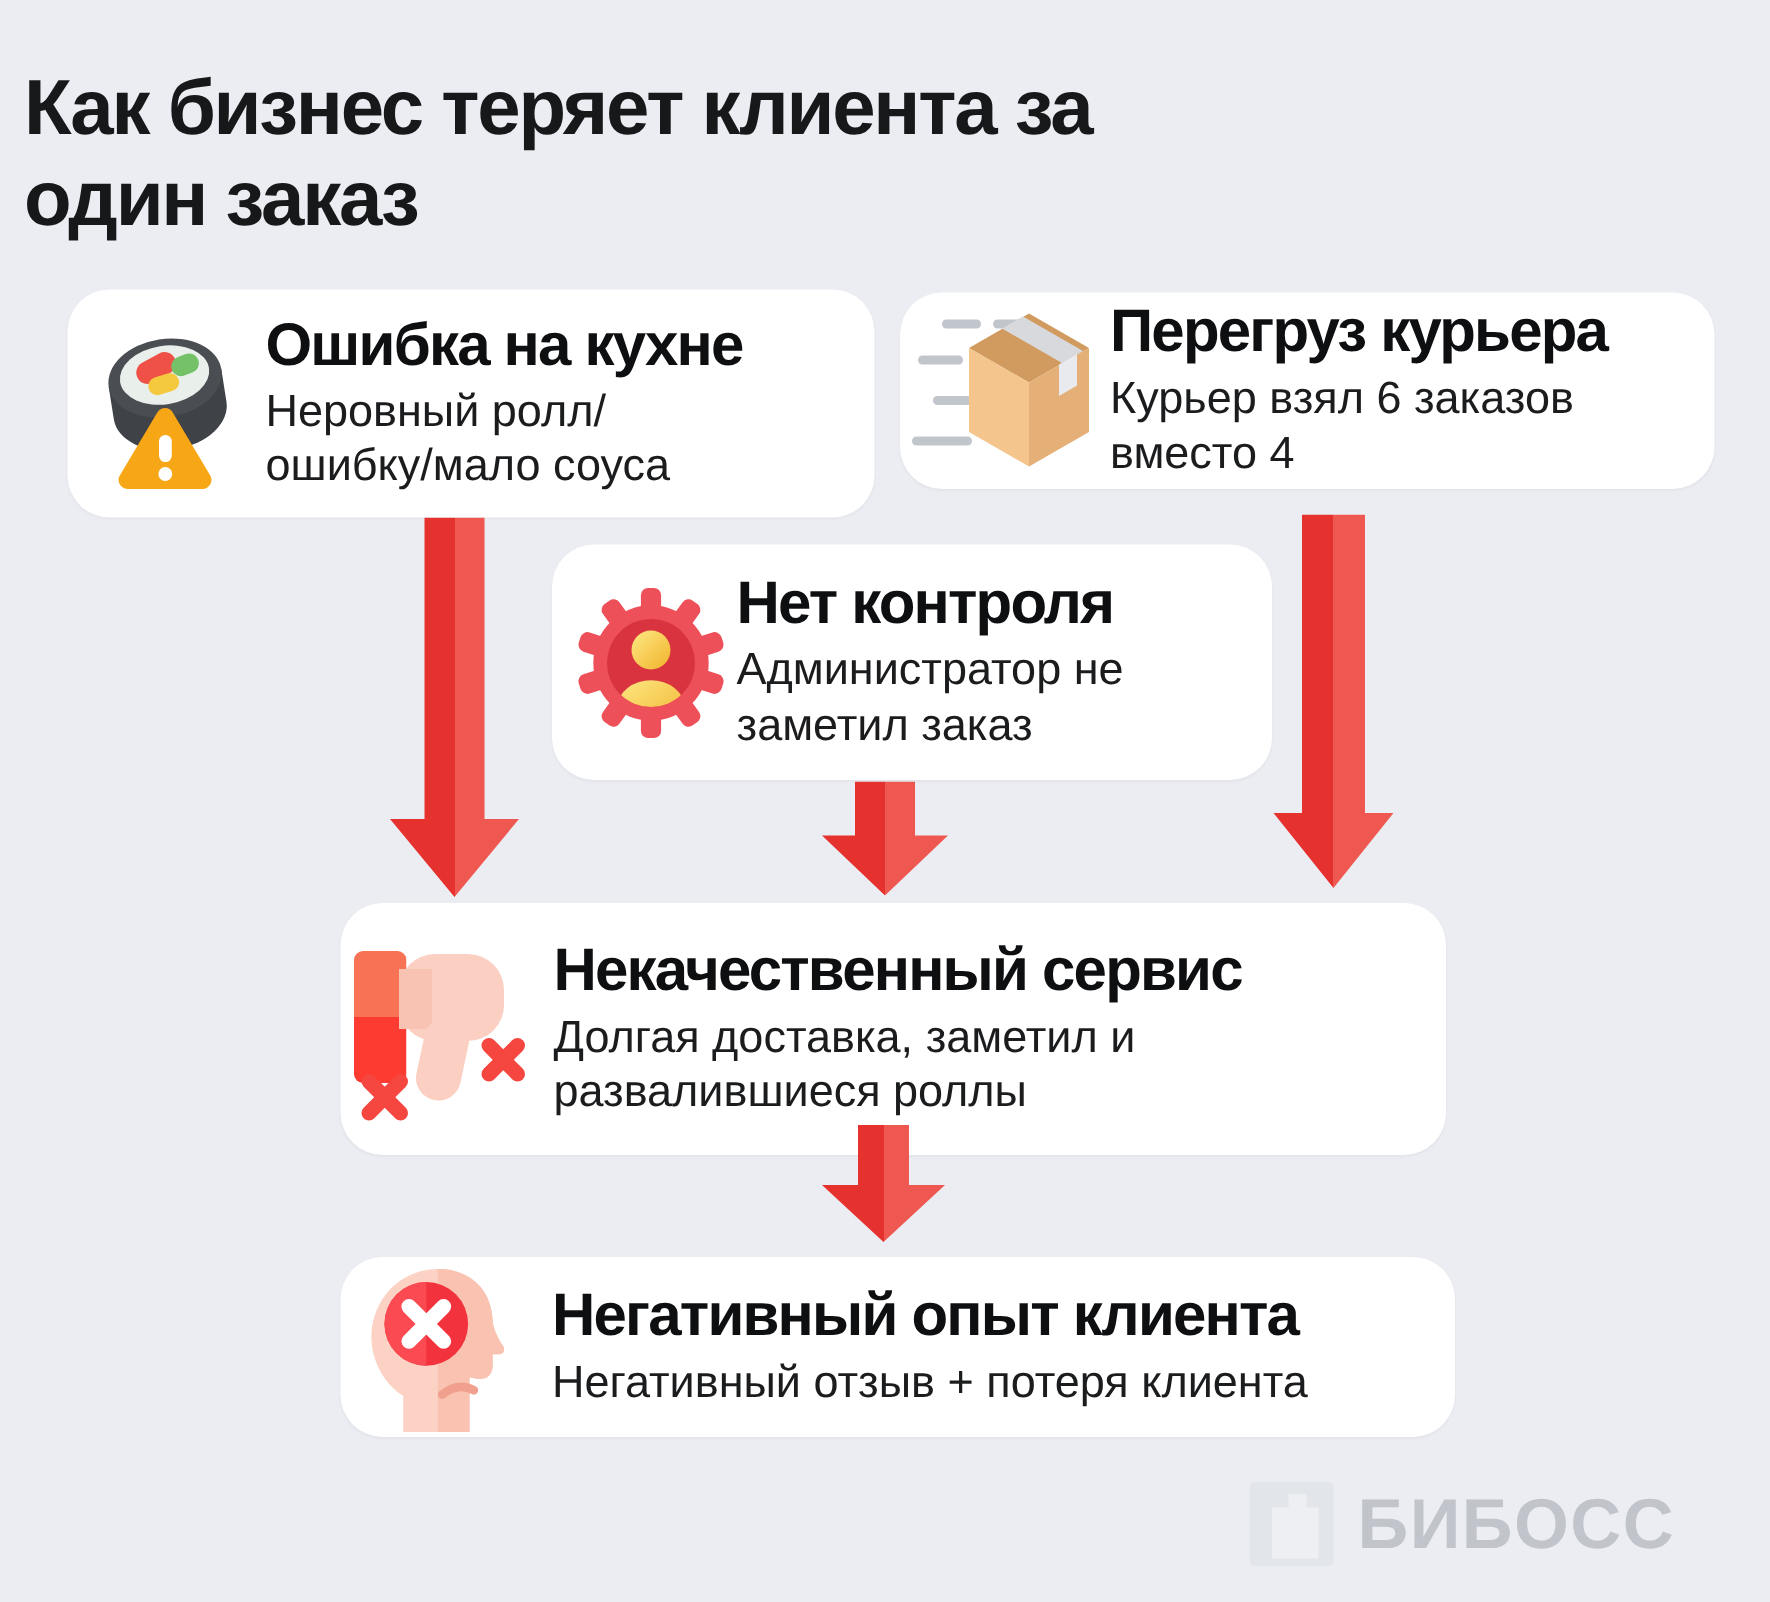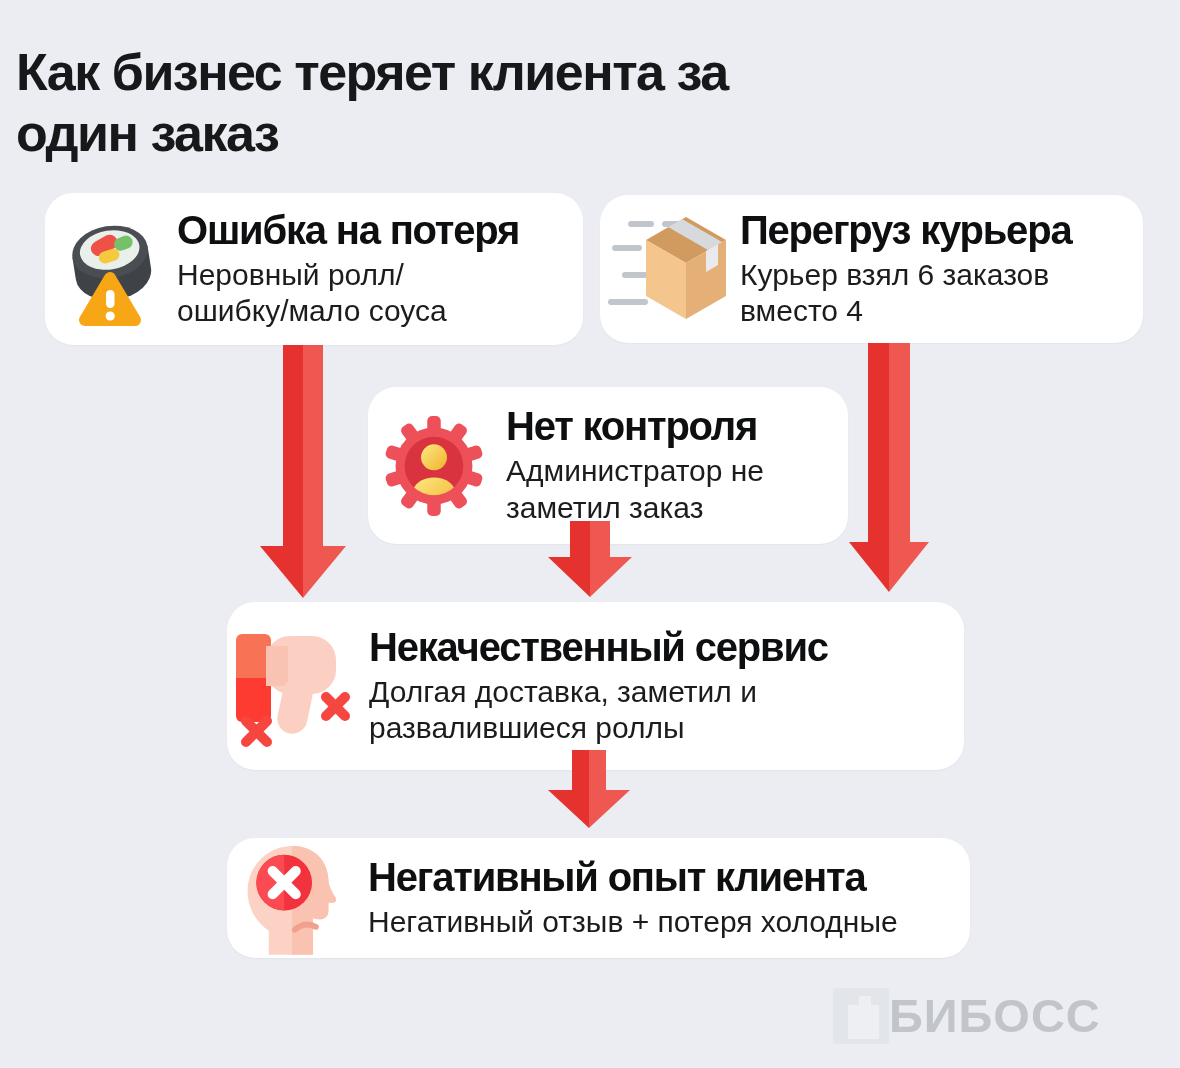--- a/index.html
+++ b/index.html
@@ -49,41 +49,41 @@
     font-weight:400;
     color:#1b1c1e;
     line-height:1.23;
     white-space:pre-line;
     margin-top:4px;
   }
   .arrow{position:absolute;display:block;}
   .watermark{
     position:absolute;
     left:833px;top:988px;
-    display:flex;align-items:center;gap:0;
+    display:flex;align-items:center;gap:16px;
   }
   .wm-logo{
     position:relative;
     width:56px;height:56px;
     background:#e2e5ea;
     border-radius:3px;
   }
   .wm-logo .b1{position:absolute;left:15px;top:17px;width:31px;height:34px;background:#edeff3;}
   .wm-logo .b2{position:absolute;left:26px;top:8px;width:12px;height:14px;background:#edeff3;}
   .wm-text{
     font-size:47px;
     font-weight:700;
     letter-spacing:1px;
     color:#c1c4cb;
     line-height:56px;
   }
   
   .card-kitchen{left:45px;top:193px;width:520px;height:152px;padding-left:18px;gap:20px;}
-  .card-courier{left:600px;top:195px;width:537px;height:148px;padding-left:6px;gap:8px;}
-  .card-control{left:368px;top:363px;width:464px;height:157px;padding-left:16px;gap:22px;margin-top:24px;}
+  .card-courier{left:600px;top:195px;width:537px;height:131px;padding-left:6px;gap:8px;}
+  .card-control{left:368px;top:363px;width:464px;height:157px;padding-left:16px;gap:7px;}
   .card-service{left:227px;top:602px;width:731px;height:168px;padding-left:6px;gap:16px;}
   .card-client{left:227px;top:838px;width:731px;height:120px;padding-left:12px;gap:29px;}
 </style>
 </head>
 <body>
 
 <div class="canvas">
 
   <h1 class="title"><span>Как бизнес теряет клиента за</span><br><span>один заказ</span></h1>
 
@@ -97,21 +97,21 @@
           <rect x="28" y="29" width="28" height="15" rx="7.5" fill="#ef5146" transform="rotate(-20 42 36)"></rect>
           <rect x="52" y="31" width="19" height="13" rx="6.5" fill="#74c168" transform="rotate(-12 61 37)"></rect>
           <rect x="35" y="42" width="21" height="12" rx="6" fill="#f4c93d" transform="rotate(-8 45 48)"></rect>
         </g>
         <polygon points="47,70 72,112 22,112" fill="#f7a616" stroke="#f7a616" stroke-width="12" stroke-linejoin="round"></polygon>
         <rect x="43" y="82" width="8.5" height="18" rx="4.2" fill="#ffffff"></rect>
         <circle cx="47.2" cy="108" r="4.6" fill="#ffffff"></circle>
       </svg>
     </div>
     <div class="card-text">
-      <div class="card-title">Ошибка на потеря</div>
+      <div class="card-title">Ошибка на кухне</div>
       <div class="card-sub">Неровный ролл/
 ошибку/мало соуса</div>
     </div>
   </div>
 
   <div class="card card-courier">
     <div class="icon-box">
       <svg width="126" height="108" viewBox="0 0 126 108">
         <g fill="#c1c5cc">
           <rect x="22" y="6" width="26" height="6" rx="3"></rect>
@@ -217,21 +217,21 @@
         <circle cx="47" cy="43" r="29" fill="#f2333e"></circle>
         <path d="M47 14 a29 29 0 0 0 0 58 Z" fill="#fb4a52"></path>
         <g stroke="#ffffff" stroke-width="10.5" stroke-linecap="round">
           <path d="M35 31 L59 55"></path>
             <path d="M59 31 L35 55"></path>
         </g>
       </svg>
     </div>
     <div class="card-text">
       <div class="card-title">Негативный опыт клиента</div>
-      <div class="card-sub">Негативный отзыв + потеря холодные</div>
+      <div class="card-sub">Негативный отзыв + потеря клиента</div>
     </div>
   </div>
 
   <svg class="arrow" style="left:260px;top:345px;" width="86" height="253" viewBox="0 0 86 253">
     <defs>
         <linearGradient id="ag1" x1="0" y1="0" x2="1" y2="0">
       <stop offset="0.5" stop-color="#e5322e"></stop>
           <stop offset="0.5" stop-color="#ef5851"></stop>
     </linearGradient>
       </defs>

